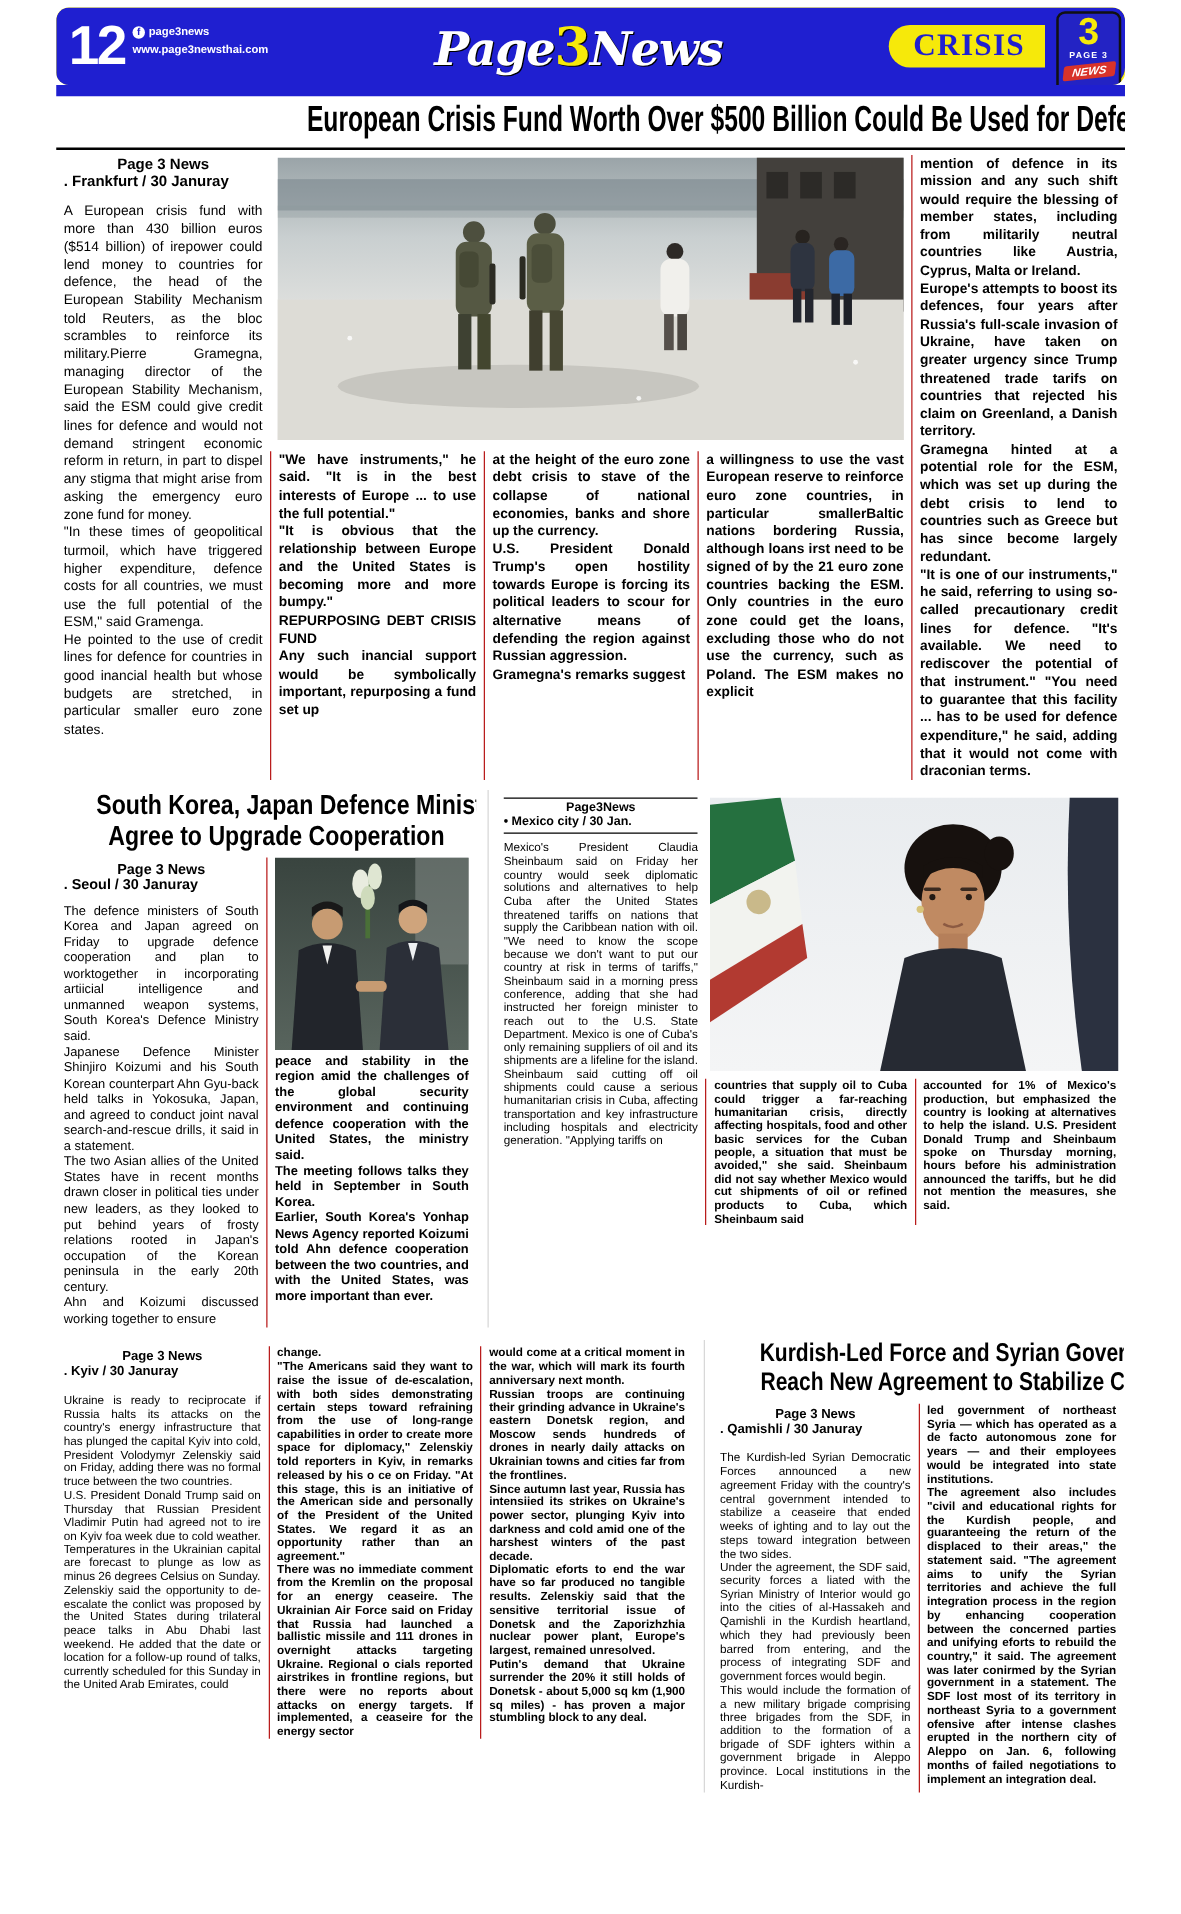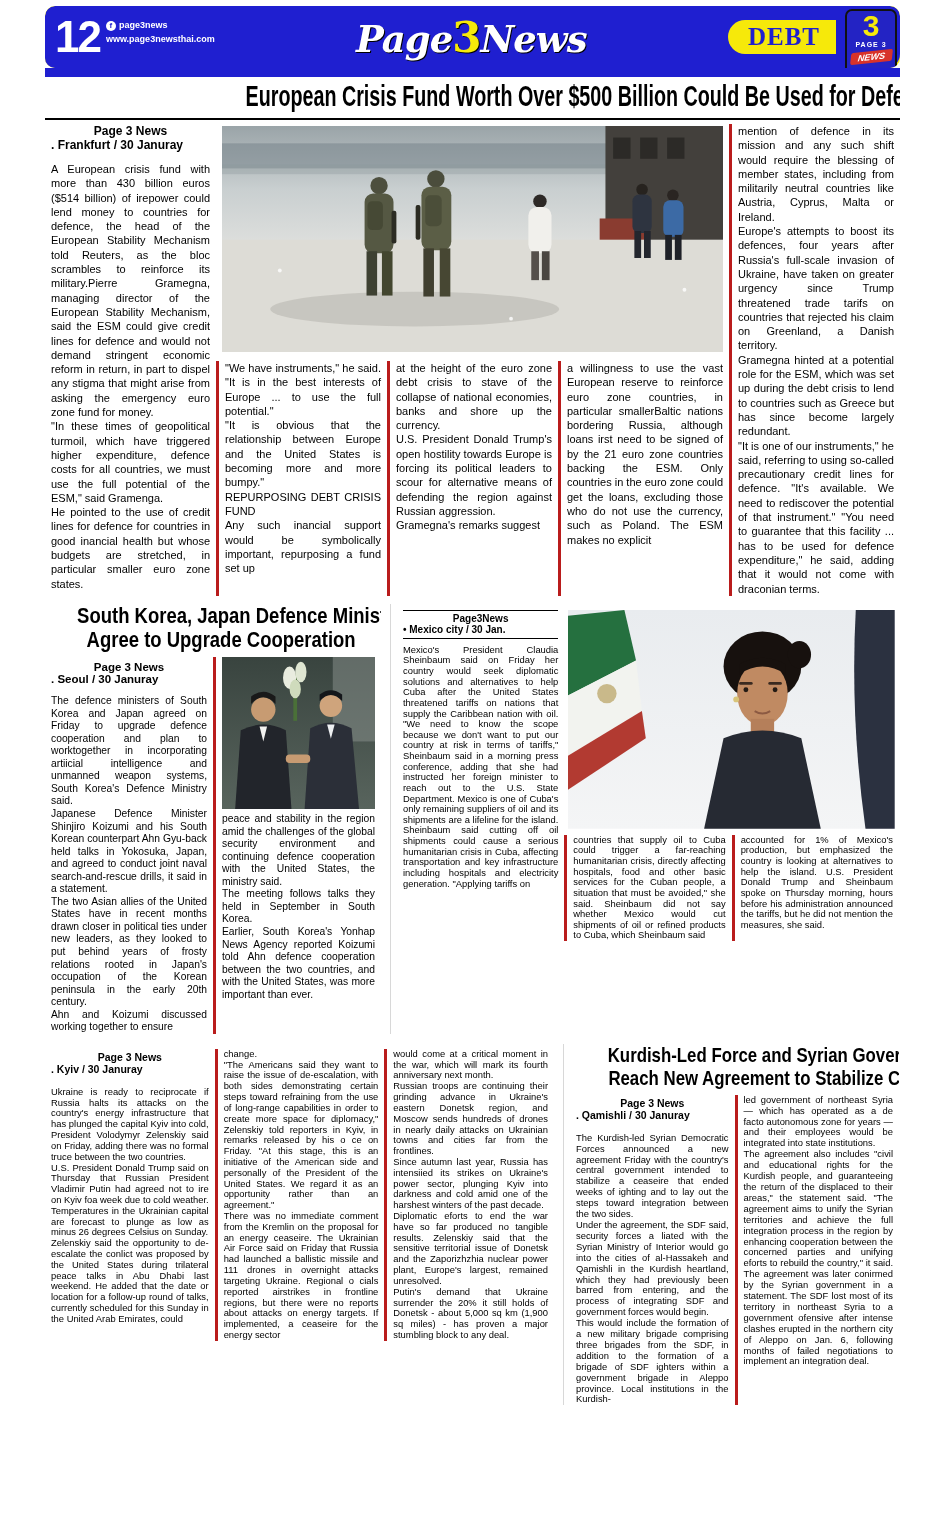--- a/index.html
+++ b/index.html
@@ -23,21 +23,21 @@
   .logo .ln{background:#d8332a;color:#fff;font-size:9px;font-style:italic;font-weight:bold;transform:skewX(-12deg) rotate(-6deg);padding:1px 7px;margin-top:3px;border-radius:2px;}
 
   
   .esm-hl{text-align:center;border-bottom:2px solid #000;padding:3px 0 5px;margin-bottom:4px;overflow:hidden;}
   .esm-hl .ln{display:inline-block;white-space:nowrap;font-weight:bold;font-size:29px;transform:scaleX(.68);transform-origin:center;letter-spacing:0;}
 
   
   .coltext{white-space:pre-line;text-align:justify;}
   .byline-src{text-align:center;font-weight:bold;}
   .byline-pl{text-align:left;font-weight:bold;}
-  .rule-l{border-left:3px solid #b91c1c;}
+  .rule-l{border-left:1px solid #b91c1c;font-weight:bold;}
 
   
   .sec1{display:grid;grid-template-columns:repeat(5,1fr);grid-template-rows:237px auto;margin-top:2px;}
   .sec1 > div{padding:0 6px;box-sizing:border-box;}
   .s1c1{grid-area:1/1/3/2;}
   .s1photo{grid-area:1/2/2/5;padding:2px 6px 4px !important;}
   .s1t2{grid-area:2/2/3/3;}
   .s1t3{grid-area:2/3/3/4;}
   .s1t4{grid-area:2/4/3/5;}
   .s1c5{grid-area:1/5/3/6;}
@@ -93,21 +93,21 @@
 <div class="page">
 
   <div class="hdr-wrap">
     <div class="hdr-blue">
       <span class="pagenum">12</span>
       <span class="hdr-sub">
         <span><span class="fb">f</span><span>page3news</span></span><br>
         <span>www.page3newsthai.com</span>
       </span>
       <span class="masthead"><span>Page</span><span class="y3">3</span><span>News</span></span>
-      <span class="world-pill">DEBT</span>
+      <span class="world-pill">CRISIS</span>
     </div>
     <div class="logo">
       <span class="l3">3</span>
       <span class="lp">PAGE 3</span>
       <span class="ln">NEWS</span>
     </div>
   </div>
   <div class="bluestrip"></div>
 
   <div class="esm-hl">

